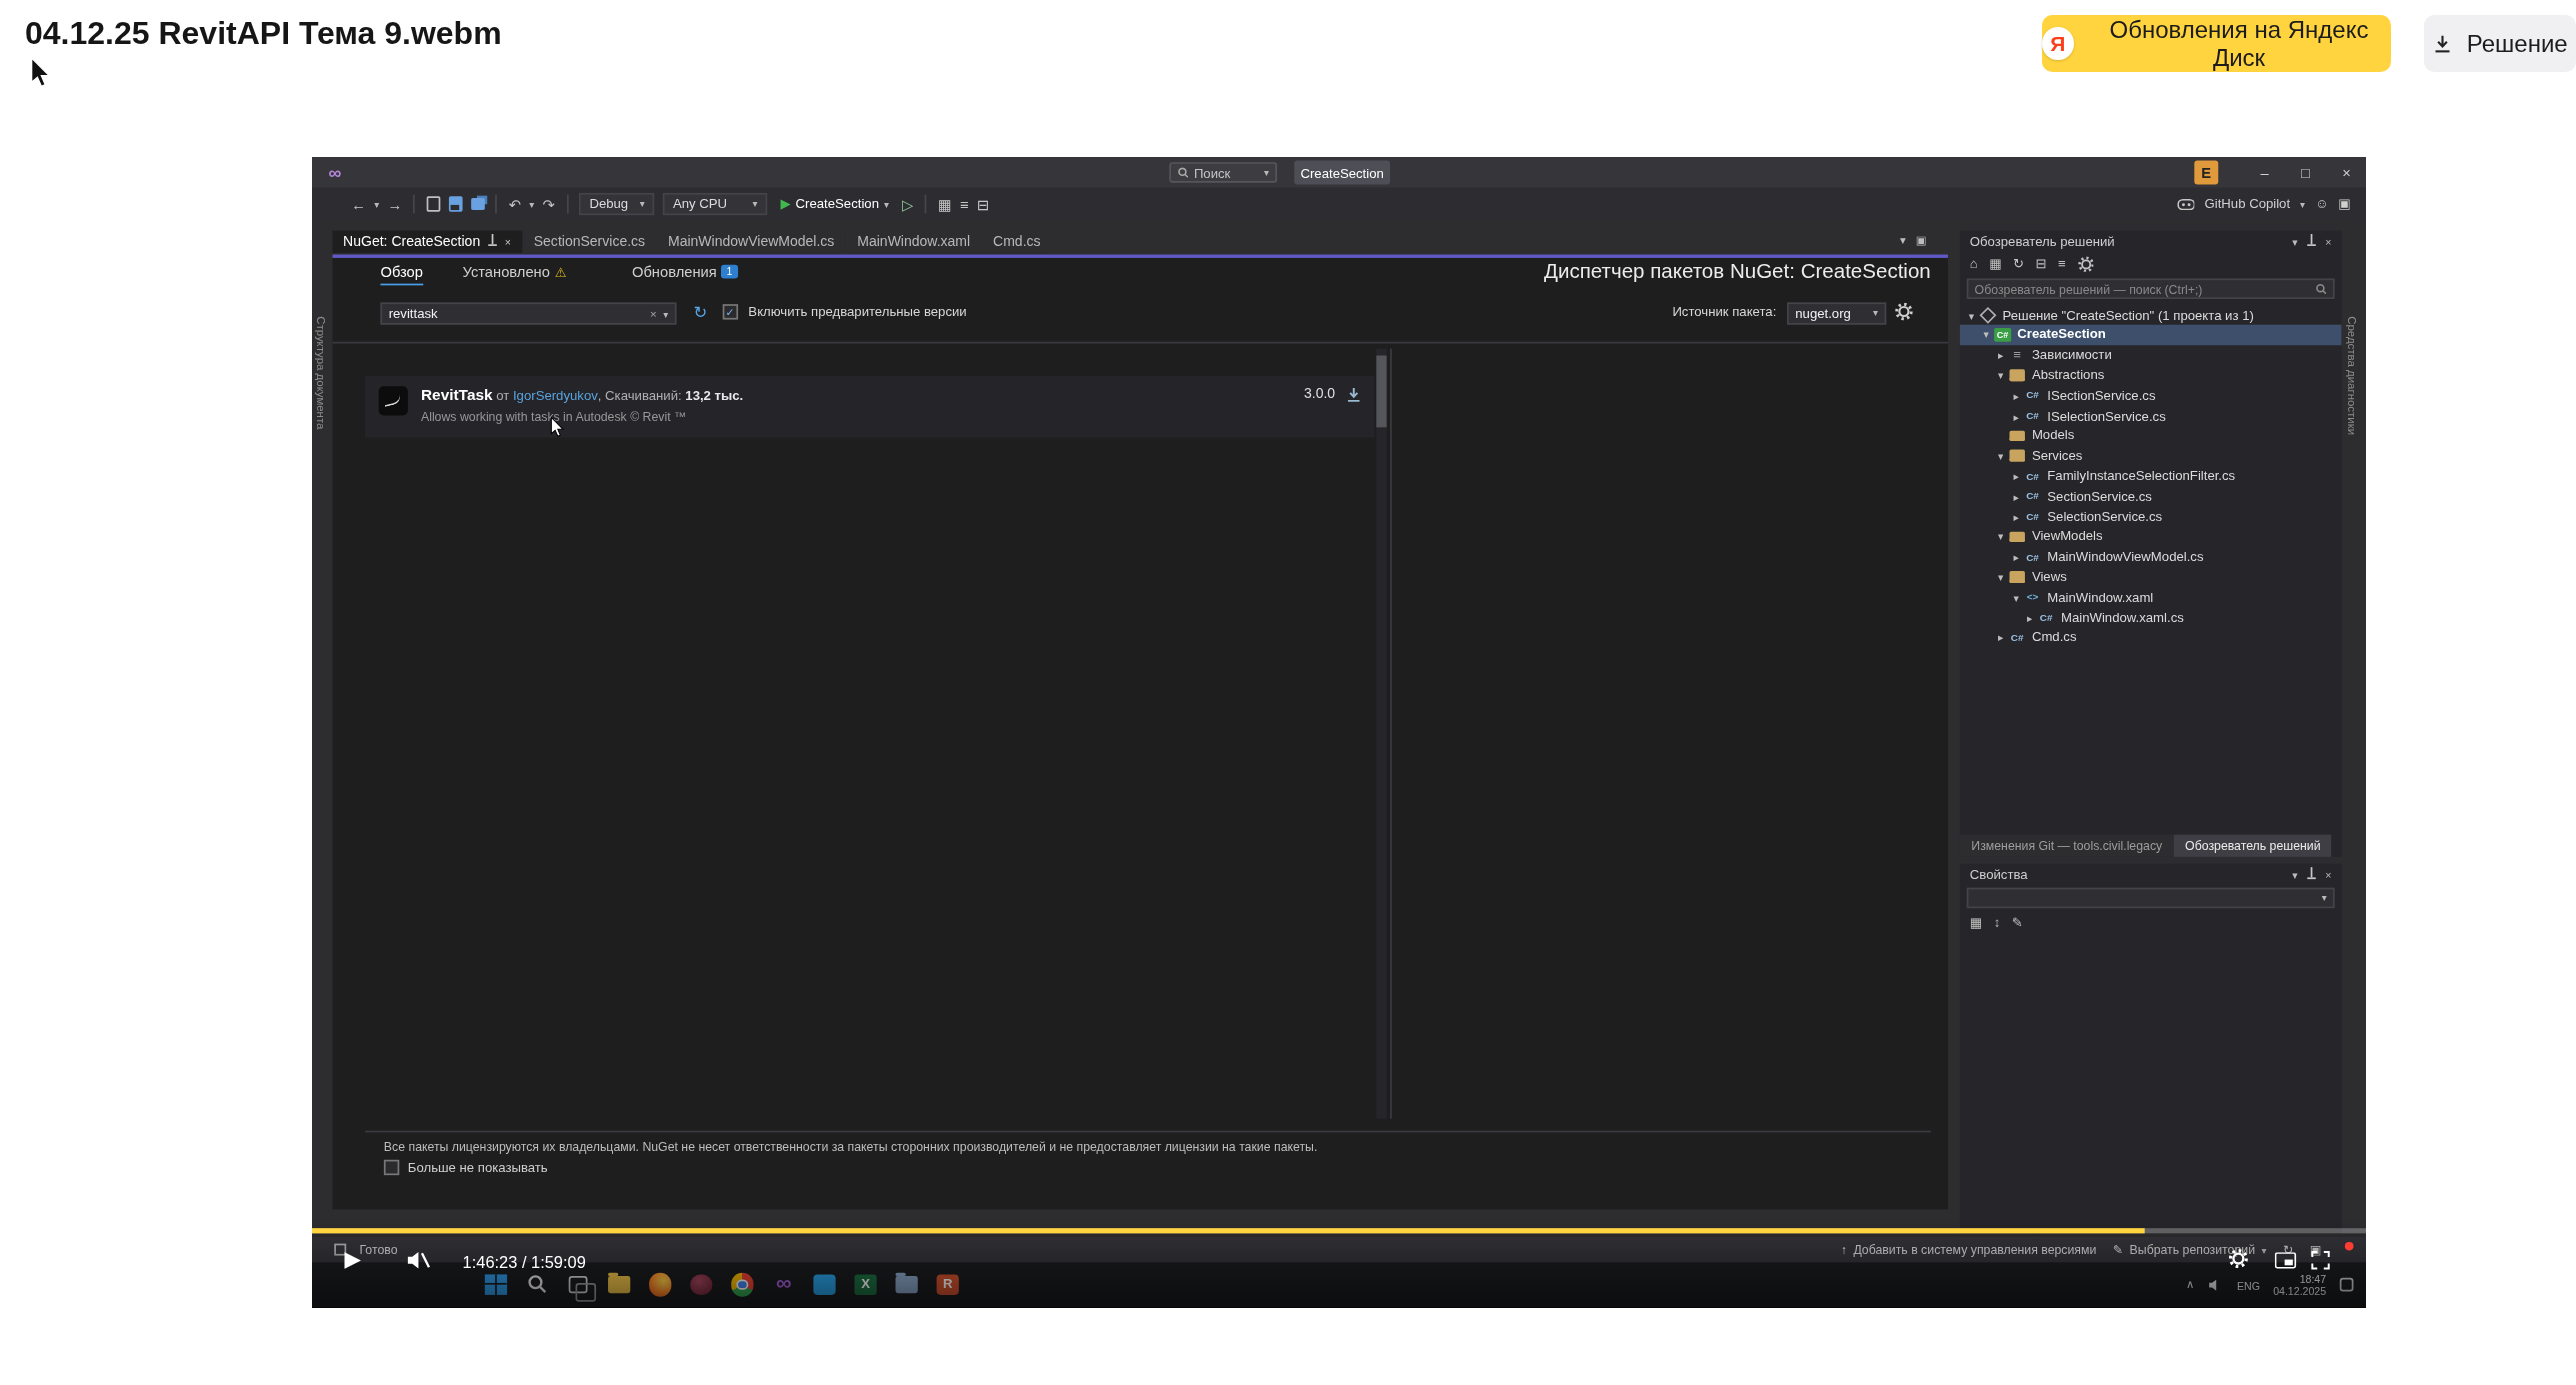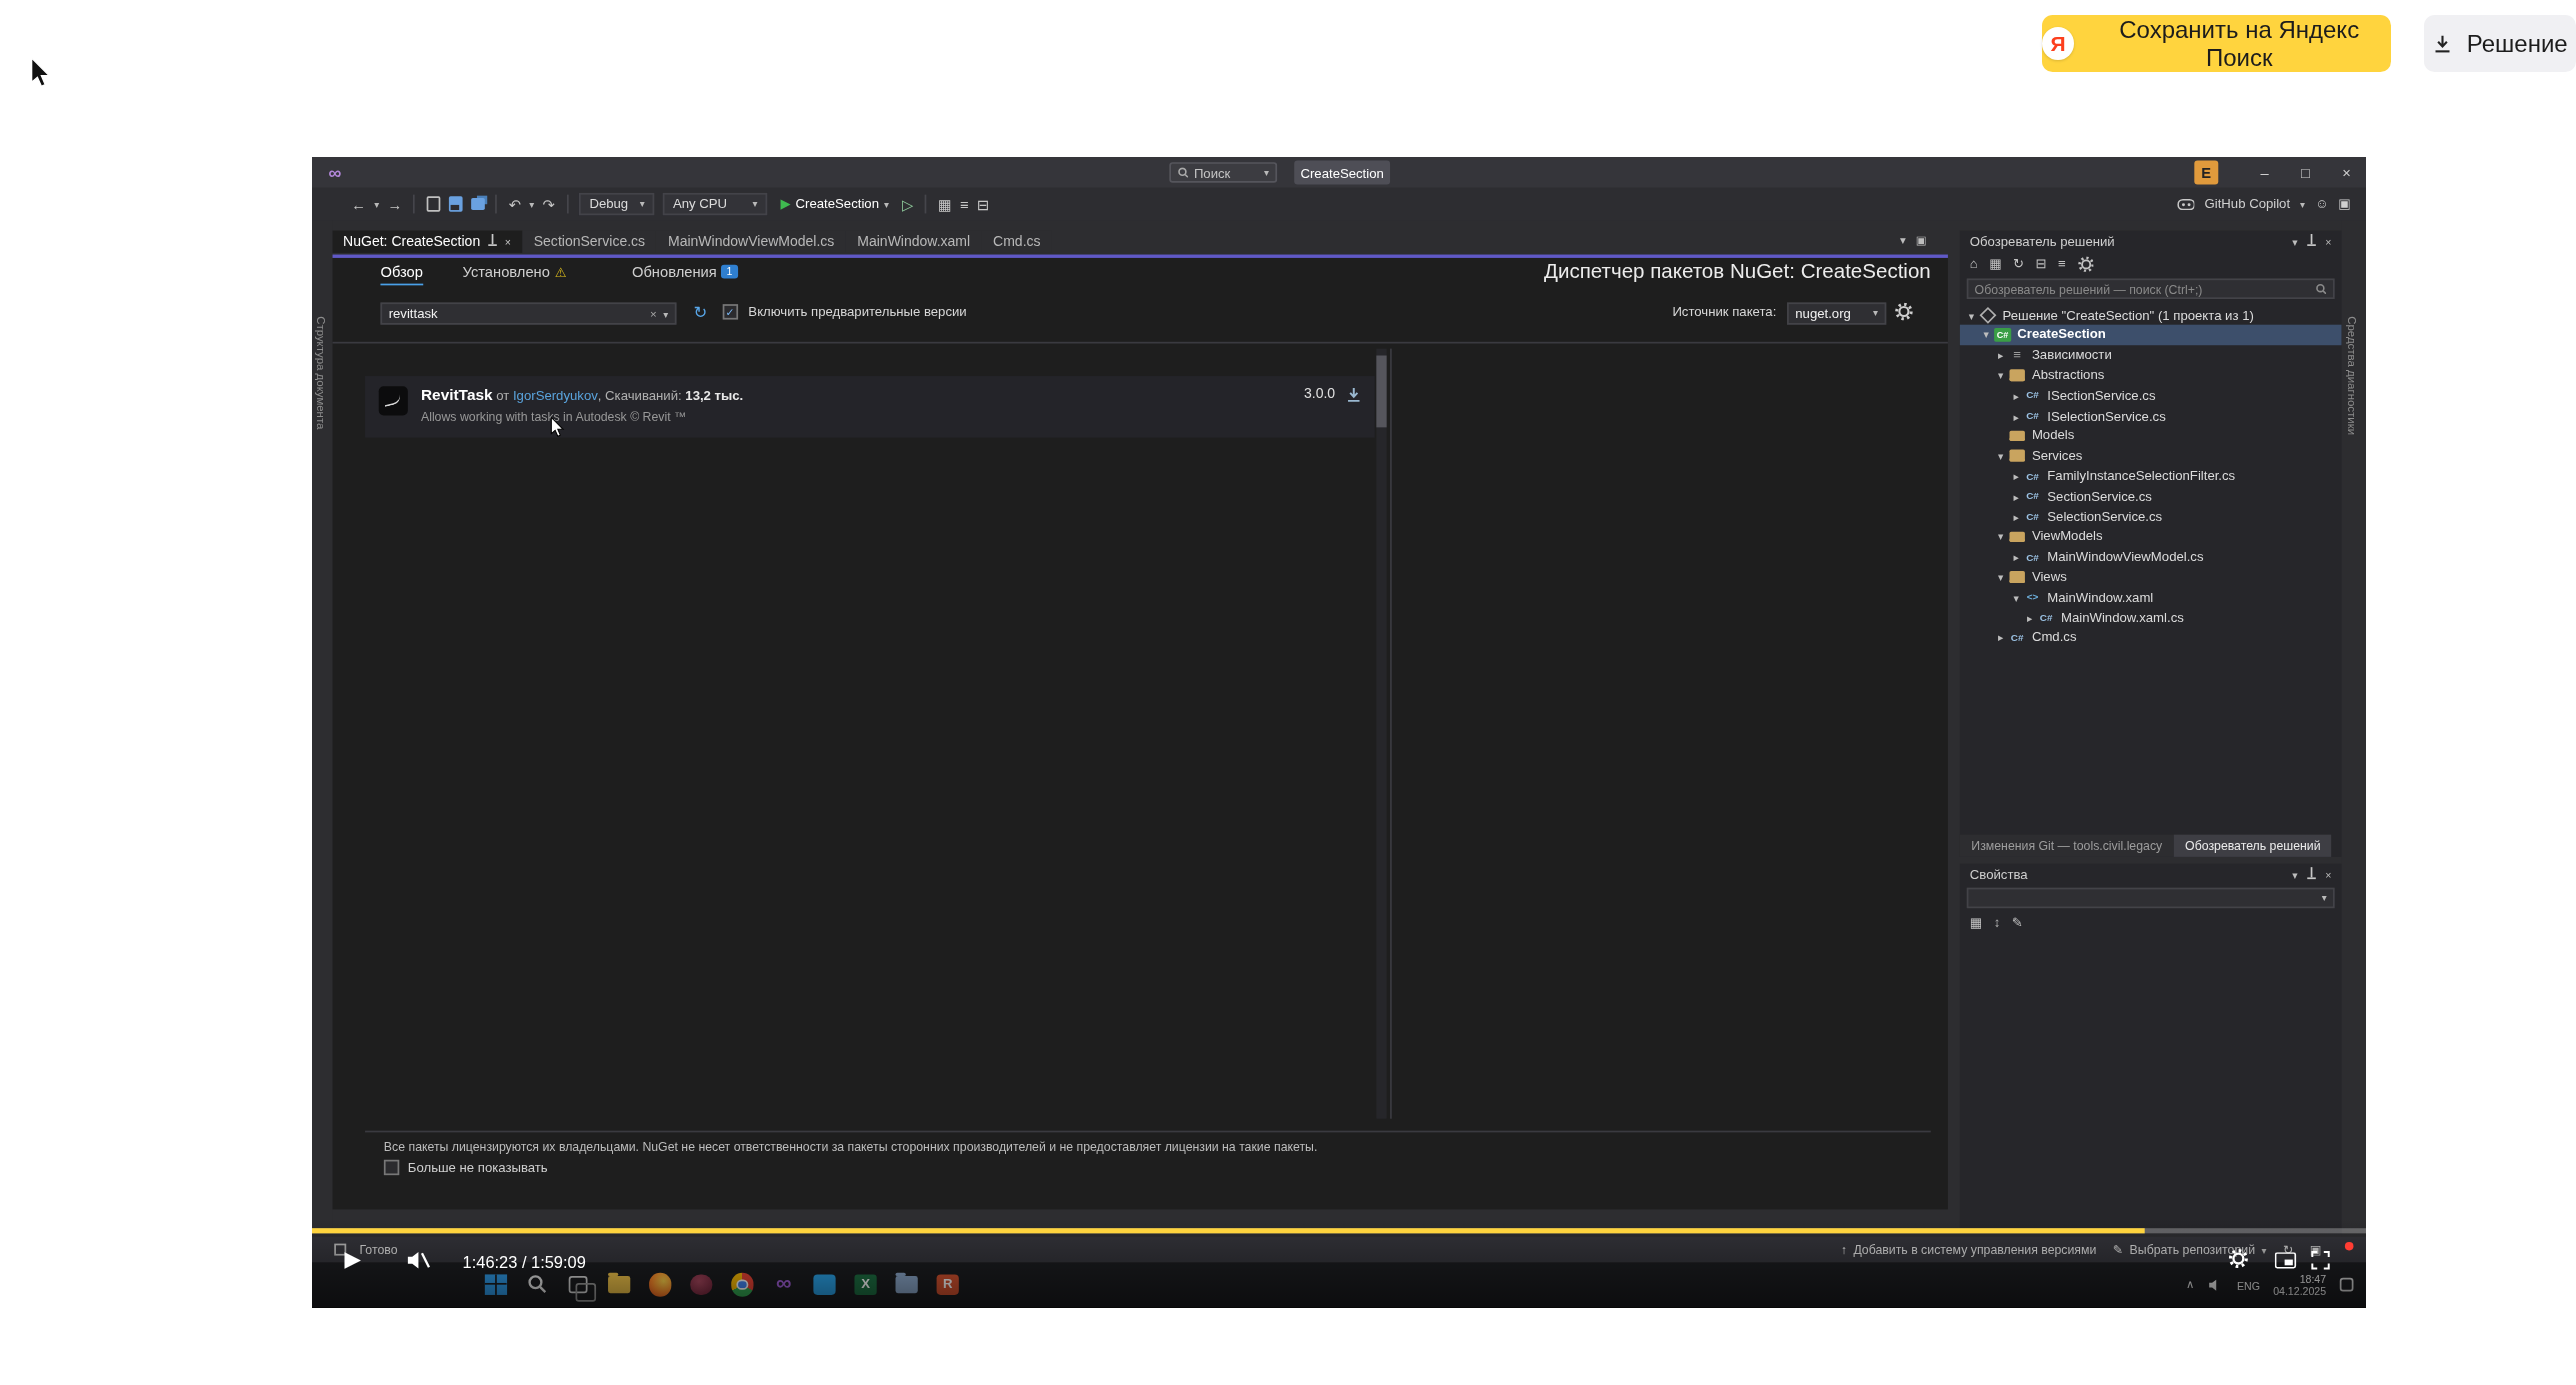--- a/index.html
+++ b/index.html
@@ -147,23 +147,24 @@
 .ptime{font-size:9.6px;color:#fff}
 .reddot{position:absolute;left:1188px;top:634px;width:4.8px;height:4.8px;border-radius:50%;background:#ff3d33}
 
 .cursor-svg{position:absolute;pointer-events:none}
 </style>
 </head>
 <body>
 
 <div class="stage">
 
+  <h1 class="page-title">04.12.25 RevitAPI Тема 9.webm</h1>
   <button class="btn btn-save">
     <span class="ydisk">Я</span>
-    <span>Сохранить на Яндекс Поиск</span>
+    <span>Обновления на Яндекс Диск</span>
   </button>
   <button class="btn btn-dl">
     <svg width="21" height="21" viewBox="0 0 12 12">
         <path d="M6 1.5v6M3.5 5l2.5 2.7L8.5 5" stroke="#222" stroke-width="1.2" fill="none"></path>
         <line x1="2" y1="10.5" x2="10" y2="10.5" stroke="#222" stroke-width="1.2"></line>
       </svg>
     <span>Решение</span>
   </button>
   <svg class="cursor-svg" style="left:29px;top:58px" width="23" height="31" viewBox="0 0 10 14">
       <path d="M1 0 L1 11 L3.6 8.7 L5.4 12.8 L7.1 12 L5.4 8 L9 8 Z" fill="#111" stroke="#fff" stroke-width="0.6"></path>

